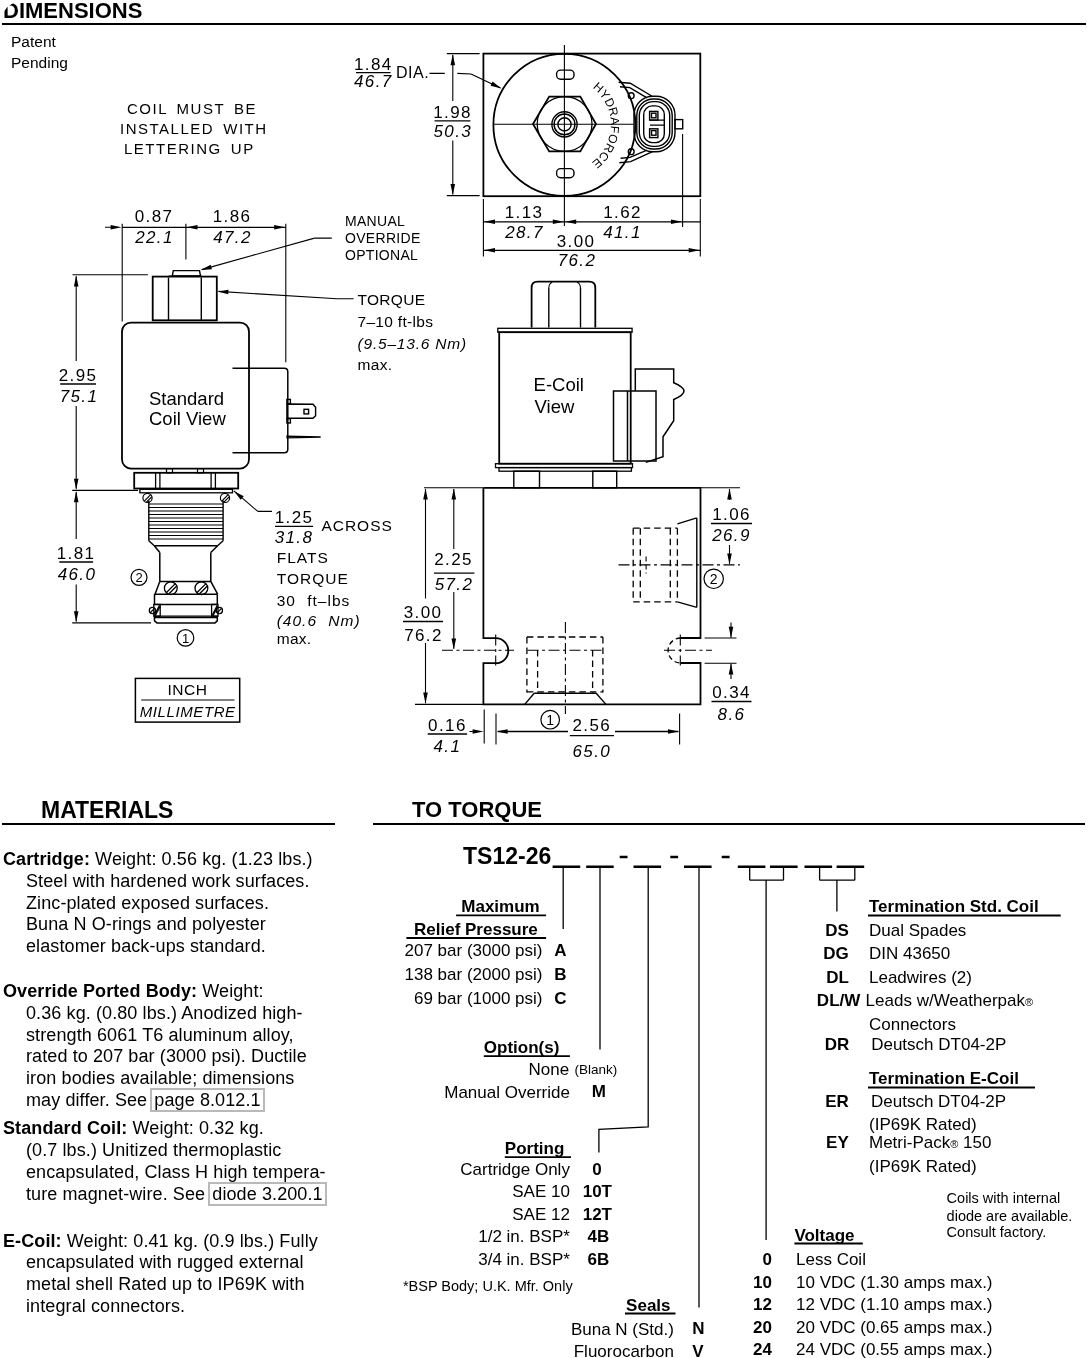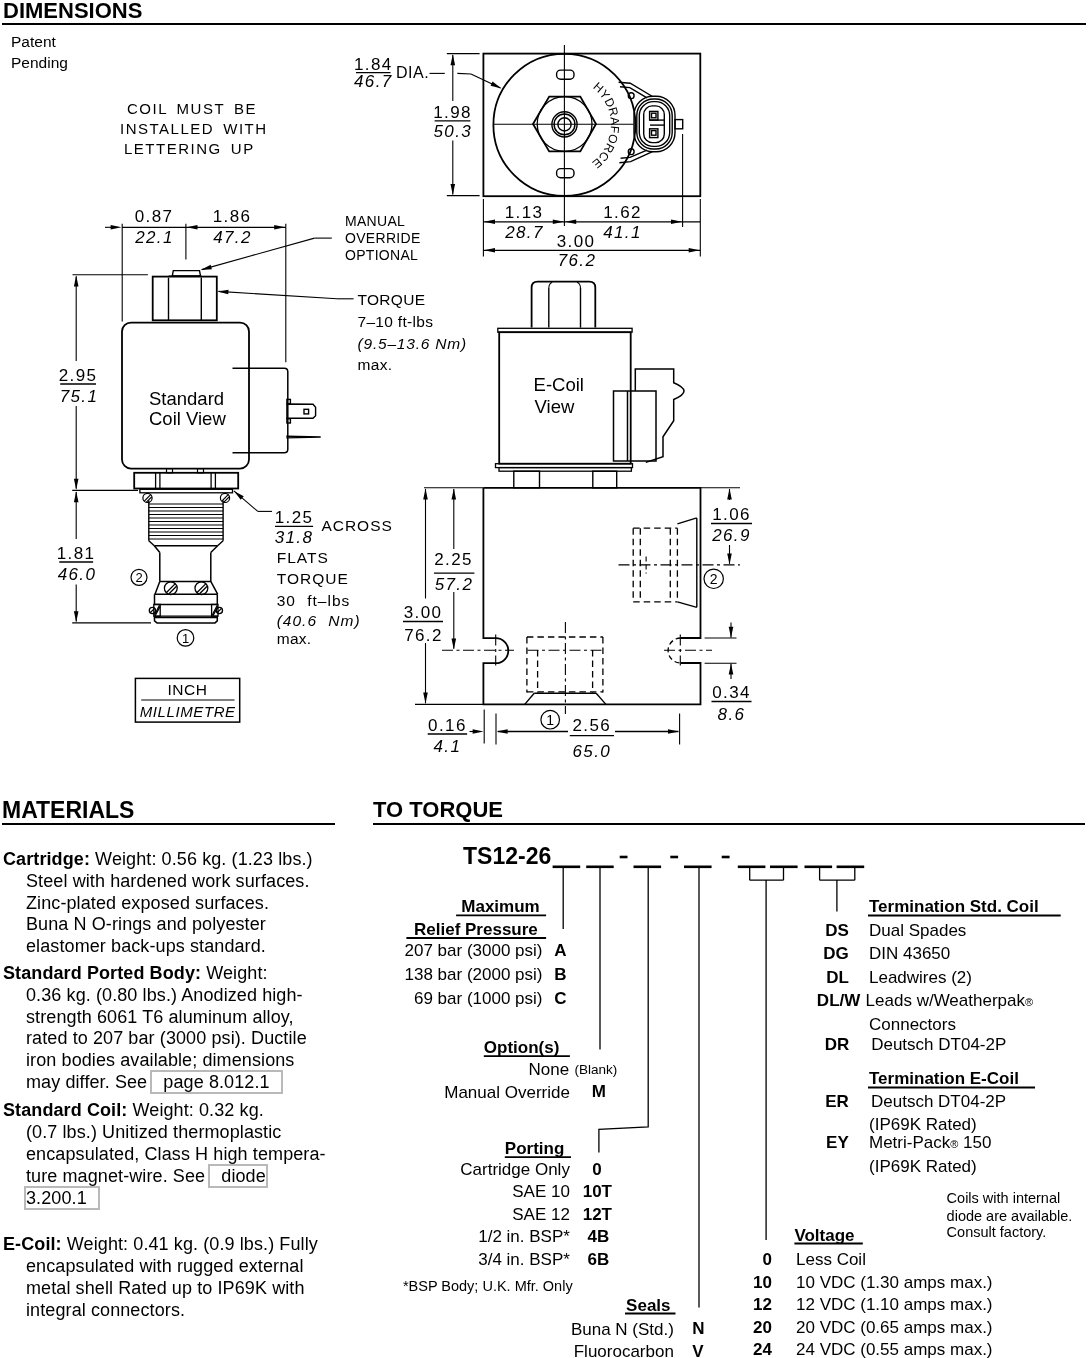--- a/index.html
+++ b/index.html
@@ -1,44 +1,44 @@
 <!DOCTYPE html>
 <html><head>
 <meta charset="utf-8">
 <style>
 html,body{margin:0;padding:0;background:#fff;}
 #page{position:relative;filter:grayscale(1);width:1088px;height:1358px;background:#fff;overflow:hidden;
-  font-family:"Liberation Sans",sans-serif;color:#000;}
+  font-family:"Liberation Sans",sans-serif;color:#000;border-radius:25px;}
 .abs{position:absolute;}
 .hdr{font-weight:bold;font-size:22px;}
-.hdr2{font-weight:bold;font-size:22px;}
+.hdr2{font-weight:bold;font-size:22px;margin-left:39px;}
 .rule{position:absolute;background:#000;height:1.6px;}
 .mt{font-size:18px;line-height:21.8px;letter-spacing:0.1px;}
 .mt p{margin:0;padding-left:23px;text-indent:-23px;}
-.mt p.m1{margin-bottom:5px;}
+.mt p.m1{margin-bottom:23px;}
 .mt p.m2{margin-bottom:6.7px;}
 .mt p.m3{margin-bottom:25px;}
-.pg{outline:2px solid #b9b9b9;outline-offset:0px;padding:0 11px;}
+.pg{outline:2px solid #b9b9b9;outline-offset:0px;padding:0 2px;}
 </style>
 </head>
 <body>
 <div id="page">
 
   <div class="abs hdr" style="left:3px;top:-2px;">DIMENSIONS</div>
   <div class="rule" style="left:2px;top:23.2px;width:1084px;"></div>
   <div class="abs" style="left:11px;top:30.7px;font-size:15.5px;line-height:21.3px;">Patent<br>Pending</div>
 
   <div class="abs hdr2" style="left:2px;top:797px;font-size:23px;">MATERIALS</div>
   <div class="rule" style="left:2px;top:823.3px;width:333px;height:1.5px;"></div>
   <div class="abs hdr2" style="left:373px;top:797px;">TO TORQUE</div>
   <div class="rule" style="left:373px;top:823.3px;width:712px;height:1.5px;"></div>
 
   <div class="abs mt" style="left:3px;top:849px;width:330px;">
     <p class="m1"><b>Cartridge:</b> Weight: 0.56 kg. (1.23 lbs.)<br>Steel with hardened work surfaces.<br>Zinc-plated exposed surfaces.<br>Buna N O-rings and polyester<br>elastomer back-ups standard.</p>
-    <p class="m2"><b>Standard Ported Body:</b> Weight:<br>0.36 kg. (0.80 lbs.) Anodized high-<br>strength 6061 T6 aluminum alloy,<br>rated to 207 bar (3000 psi). Ductile<br>iron bodies available; dimensions<br>may differ. See <span class="pg">page 8.012.1</span></p>
+    <p class="m2"><b>Override Ported Body:</b> Weight:<br>0.36 kg. (0.80 lbs.) Anodized high-<br>strength 6061 T6 aluminum alloy,<br>rated to 207 bar (3000 psi). Ductile<br>iron bodies available; dimensions<br>may differ. See <span class="pg">page 8.012.1</span></p>
     <p class="m3"><b>Standard Coil:</b> Weight: 0.32 kg.<br>(0.7 lbs.) Unitized thermoplastic<br>encapsulated, Class H high tempera-<br>ture magnet-wire. See <span class="pg">diode 3.200.1</span></p>
     <p><b>E-Coil:</b> Weight: 0.41 kg. (0.9 lbs.) Fully<br>encapsulated with rugged external<br>metal shell Rated up to IP69K with<br>integral connectors.<br></p>
   </div>
 
   <svg class="abs" style="left:0;top:0;" width="1088" height="1358" viewBox="0 0 1088 1358" fill="none" stroke="none" font-family="Liberation Sans,sans-serif">
     <defs>
       <path id="ar" d="M0,0 L-11,-2.3 L-11,2.3 Z"></path>
       <path id="hfarc" d="M 592.4,87.8 A 46.5,46.5 0 0 1 592.4,162.0"></path>
     </defs>
 

